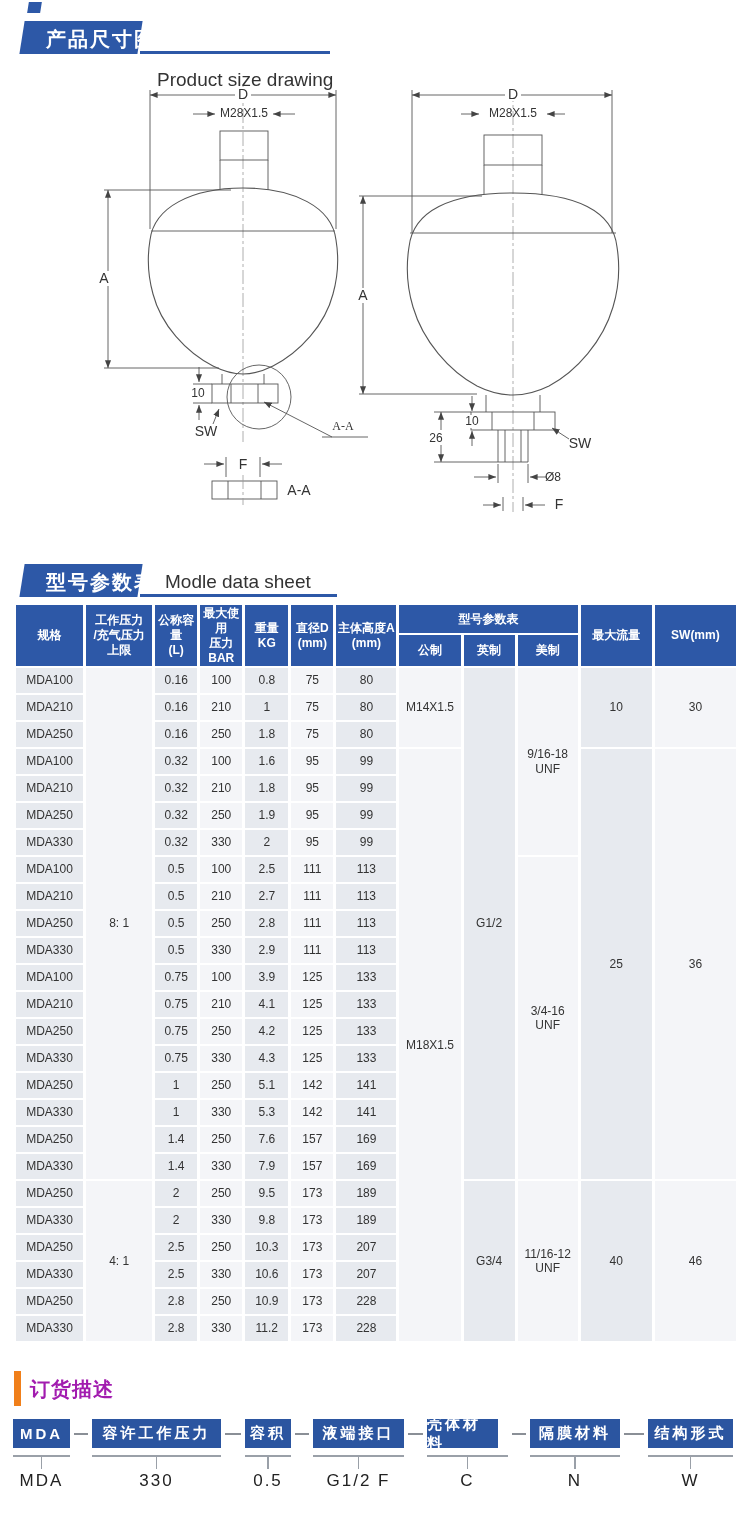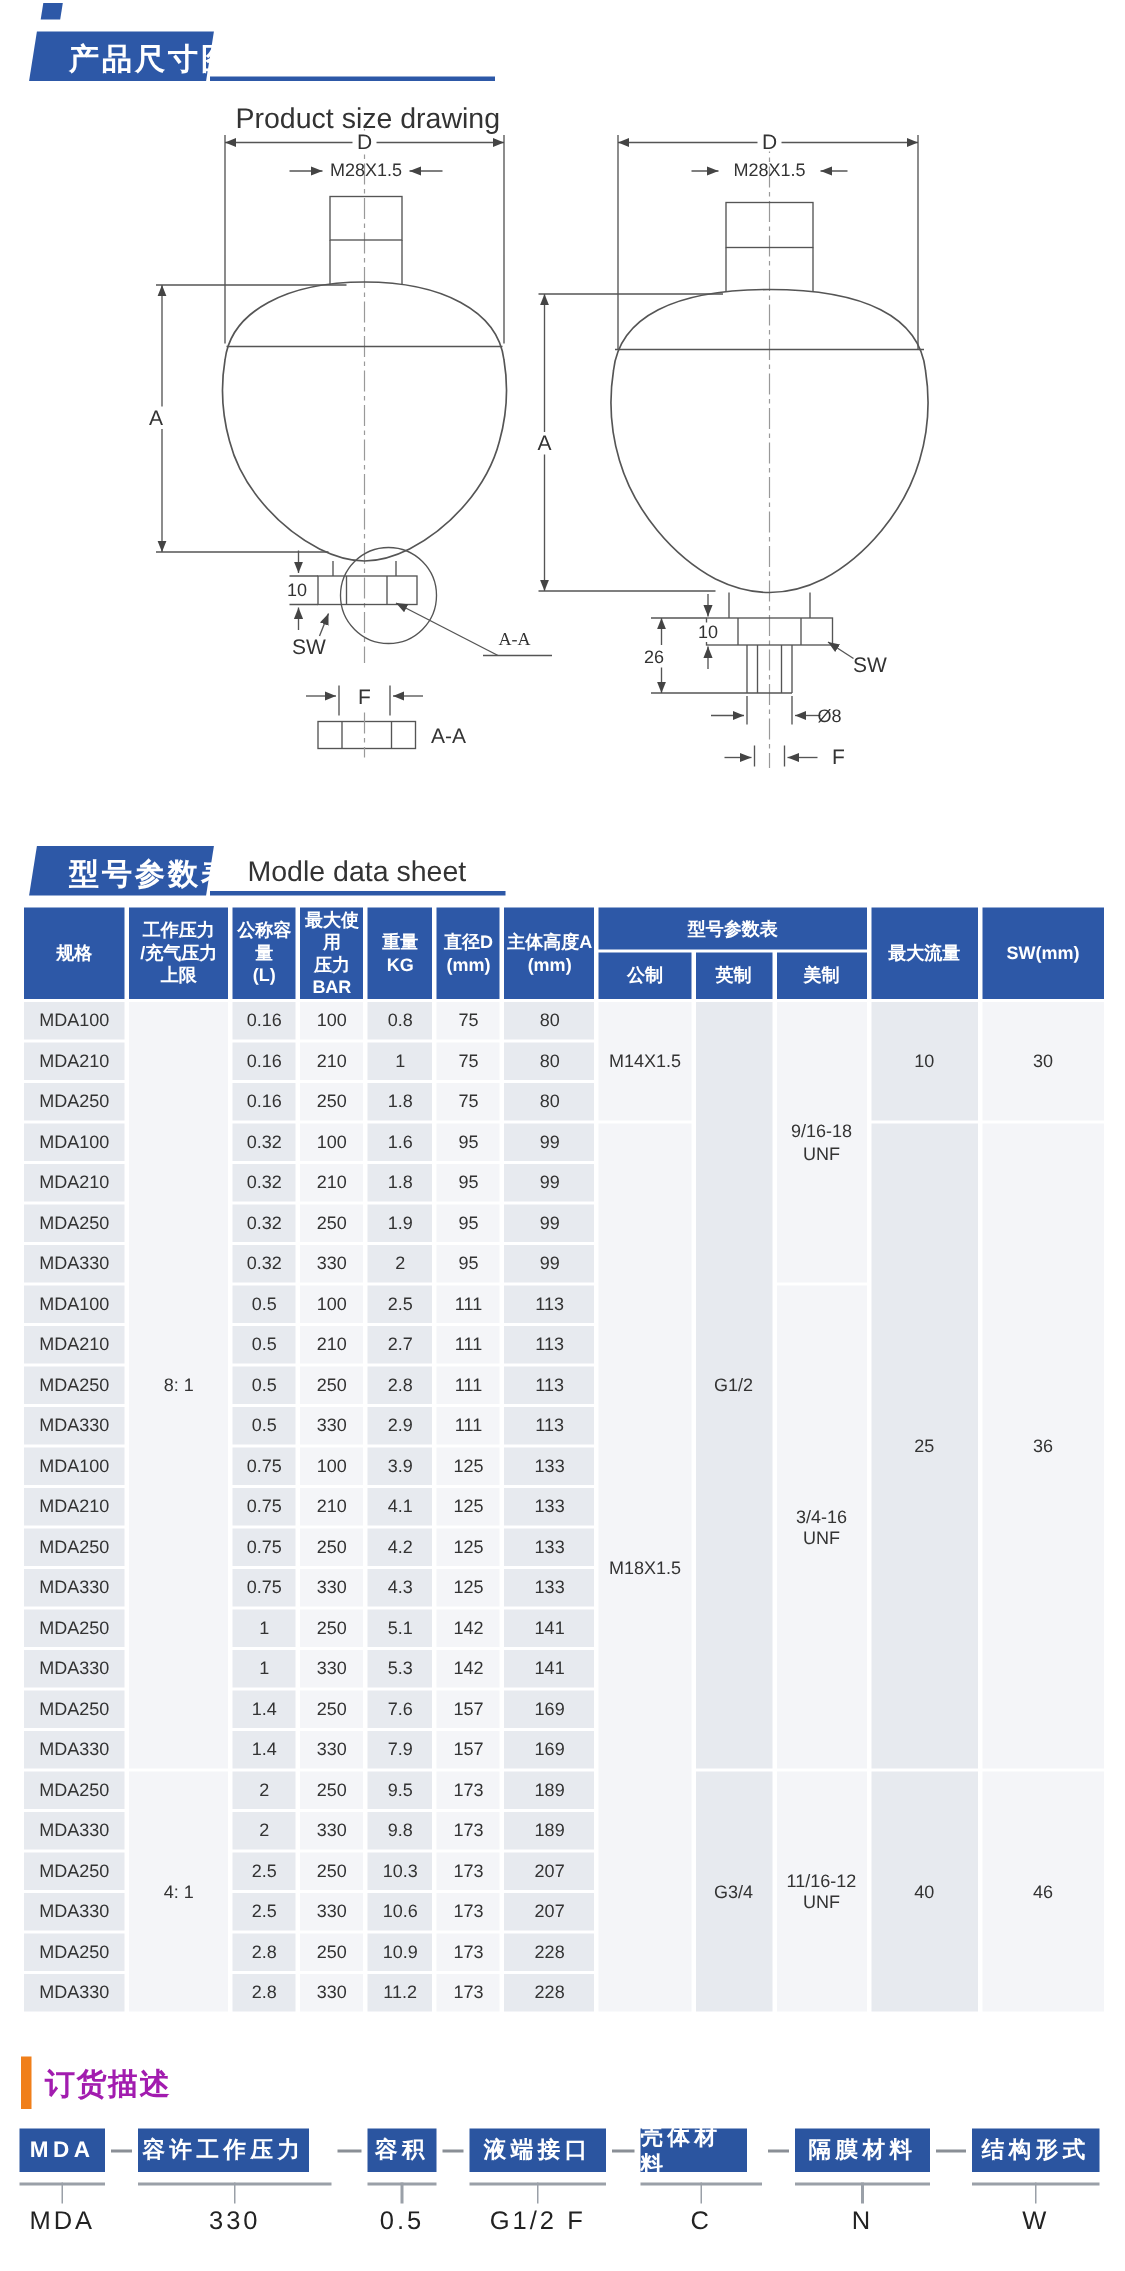--- a/index.html
+++ b/index.html
@@ -440,21 +440,21 @@
 
   <div>
     <div class="order-bar"></div>
     <div class="order-title">订货描述</div>
     <div id="order-diagram">
         <div class="obox" style="left:13px;width:57px;">MDA</div>
         <div class="orule" style="left:13px;width:57px;"></div>
         <div class="otick" style="left:40.5px;"></div>
         <div class="oval" style="left:3px;width:77px;">MDA</div>
         <div class="oconn" style="left:74px;width:14px;"></div>
-        <div class="obox" style="left:92px;width:114px;">容许工作压力</div>
+        <div class="obox" style="left:92px;width:129px;">容许工作压力</div>
         <div class="orule" style="left:92px;width:129px;"></div>
         <div class="otick" style="left:155.5px;"></div>
         <div class="oval" style="left:82px;width:149px;">330</div>
         <div class="oconn" style="left:225px;width:16px;"></div>
         <div class="obox" style="left:245px;width:46px;">容积</div>
         <div class="orule" style="left:245px;width:46px;"></div>
         <div class="otick" style="left:267px;"></div>
         <div class="oval" style="left:235px;width:66px;">0.5</div>
         <div class="oconn" style="left:295px;width:14px;"></div>
         <div class="obox" style="left:313px;width:91px;">液端接口</div>

